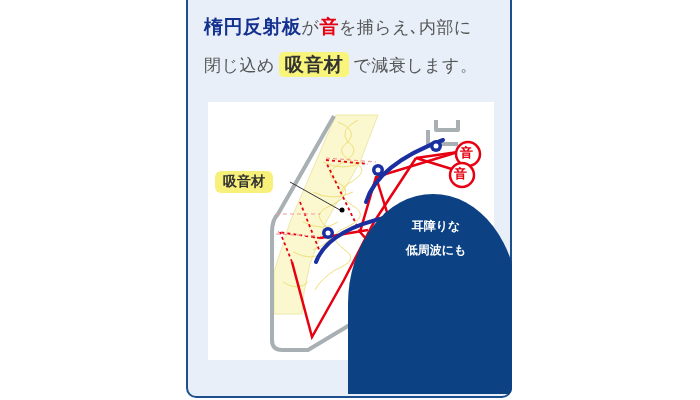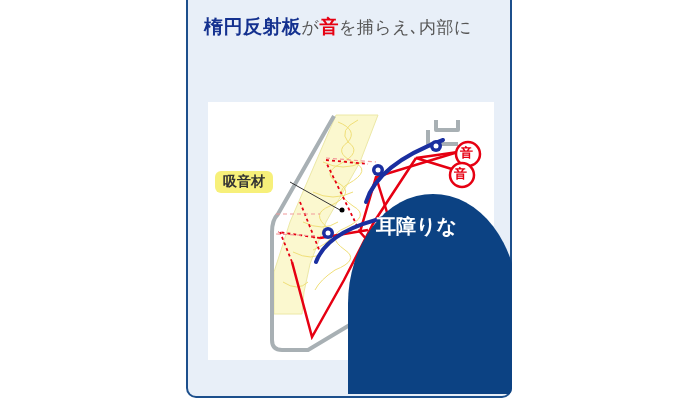--- a/index.html
+++ b/index.html
@@ -14,32 +14,35 @@
   .h2 { top:52px; }
   .blue-strong { color:#14318f; font-weight:bold; font-size:19px; }
   .red-strong { color:#e60012; font-weight:bold; font-size:19px; }
   .hl { background:#f9f57a; border-radius:5px; padding:2px 6px; color:#333; font-weight:bold; font-size:19px; margin:0 4px; }
   .panel { position:absolute; left:20px; top:102px; width:286px; height:258px; background:#ffffff; }
   svg.diagram { position:absolute; left:0; top:0; }
   .label-box { position:absolute; left:7px; top:69px; background:#f7f07a; border-radius:6px; padding:2px 8px;
                font-size:14px; font-weight:bold; color:#333; }
   .badge { position:absolute; left:160px; top:194px; width:170px; height:200px; border-radius:50% 50% 0 0 / 55% 55% 0 0;
            background:#0c4283; overflow:hidden; }
-  .badge-text { position:absolute; left:188px; top:214px; width:120px; text-align:left; color:#fff; font-size:20px;
+  .badge-text { position:absolute; left:188px; top:214px; width:120px; text-align:center; color:#fff; font-size:12px;
                 line-height:24px; font-weight:bold; }
   .badge-clip { position:absolute; left:0; top:0; width:324px; height:396px; overflow:hidden; border-radius:0 0 8px 8px;font-family:Liberation Serif, serif; }
 </style>
 </head>
 <body>
 
 <div class="frame">
   <div class="badge-clip">
 
     <div class="headline h1">
       <span class="blue-strong">楕円反射板</span><span>が</span><span class="red-strong">音</span><span>を捕らえ､内部に</span>
+    </div>
+    <div class="headline h2">
+      <span>閉じ込め</span><span class="hl">吸音材</span><span>で減衰します。</span>
     </div>
 
     <div class="panel">
       <svg class="diagram" width="286" height="258" viewBox="0 0 286 258">
 
         <path d="M128,13 L170,13 L152,60 L118,120 L102,162 L96,190 L94,212 L66,212 L66,170 L82,120 Z" fill="#fbf8cf" stroke="#ece8a6" stroke-width="1"></path>
         <g stroke="#f0df78" stroke-width="1" fill="none">
           <path d="M130,20 q20,8 10,20 q-15,10 5,20 q20,8 -5,22 q-15,8 5,22 q18,10 -8,22 q-20,8 0,22 q15,10 -10,20 q-15,10 -20,20"></path>
           <path d="M150,18 q-20,10 -10,22 q15,10 -8,22 q-20,10 0,20 q15,10 -10,22 q-20,8 -2,22 q12,10 -15,22"></path>
           <path d="M115,60 q20,10 40,0 M105,90 q20,10 40,0 M95,120 q20,10 35,0 M85,150 q20,10 30,0 M75,180 q15,10 25,0"></path>
@@ -99,15 +102,16 @@
       </svg>
       <span style="position:absolute;left:252px;top:42px;color:#e60012;font-size:13px;font-weight:bold;">音</span>
       <span style="position:absolute;left:246px;top:63px;color:#e60012;font-size:13px;font-weight:bold;">音</span>
       <span style="position:absolute;left:160px;top:140px;color:#e60012;font-size:13px;font-weight:bold;">音</span>
       <div class="label-box">吸音材</div>
     </div>
 
     <div class="badge"></div>
     <div class="badge-text">
       <div>耳障りな</div>
+      <div>低周波にも</div>
     </div>
   </div>
 </div>
 
 </body></html>

